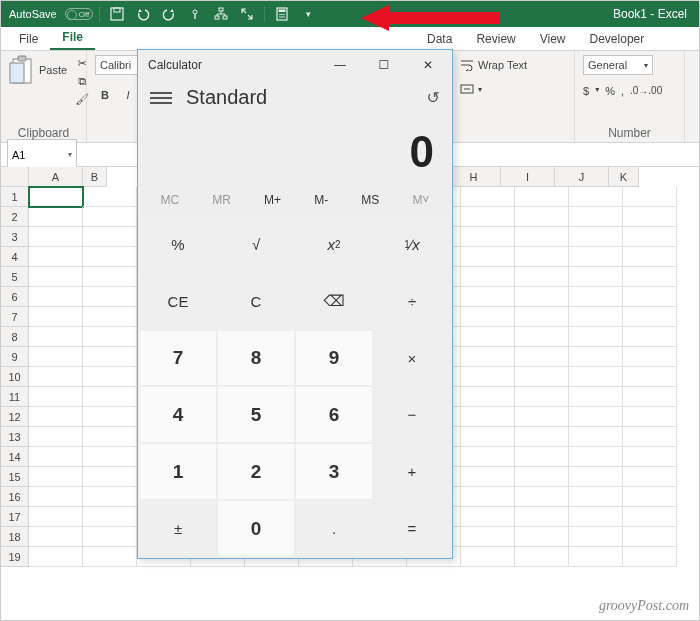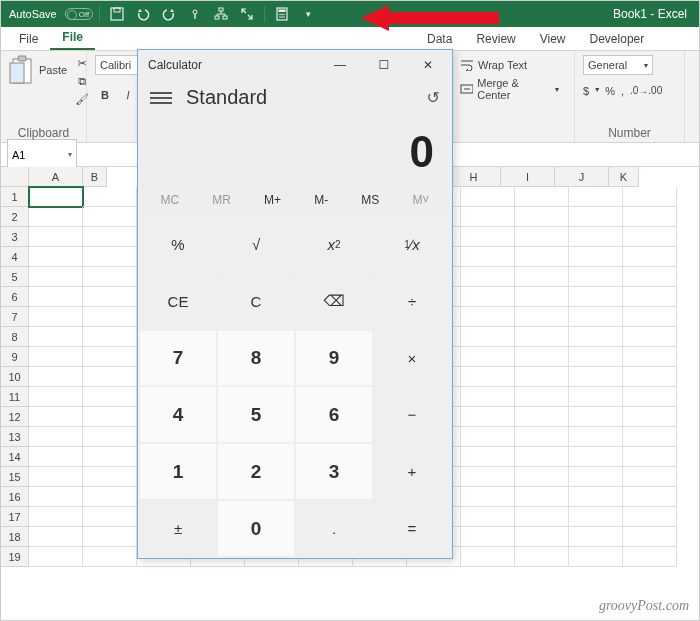--- a/index.html
+++ b/index.html
@@ -194,21 +194,20 @@
         <svg width="14" height="12">
             <path d="M1 2 H13 M1 6 H9 A3 3 0 0 1 9 12 H6 M6 12 L8 10 M6 12 L8 14" stroke="#444" fill="none"></path>
           </svg>
         <span>Wrap Text</span>
       </div>
       <div class="alignbtn">
         <svg width="14" height="12">
             <rect x="1" y="2" width="12" height="8" fill="none" stroke="#444"></rect>
             <path d="M4 6 H10" stroke="#444"></path>
           </svg>
-        <span>Merge &amp; Center</span>
         <span style="font-size:8px;">▾</span>
       </div>
     </div>
     <div class="glabel">&nbsp;</div>
   </div>
   <div class="rgroup" style="width:110px">
     <div class="body" style="flex-direction:column;">
       <div class="numfmt">
         <span>General</span>
           <span style="font-size:8px;">▾</span>

